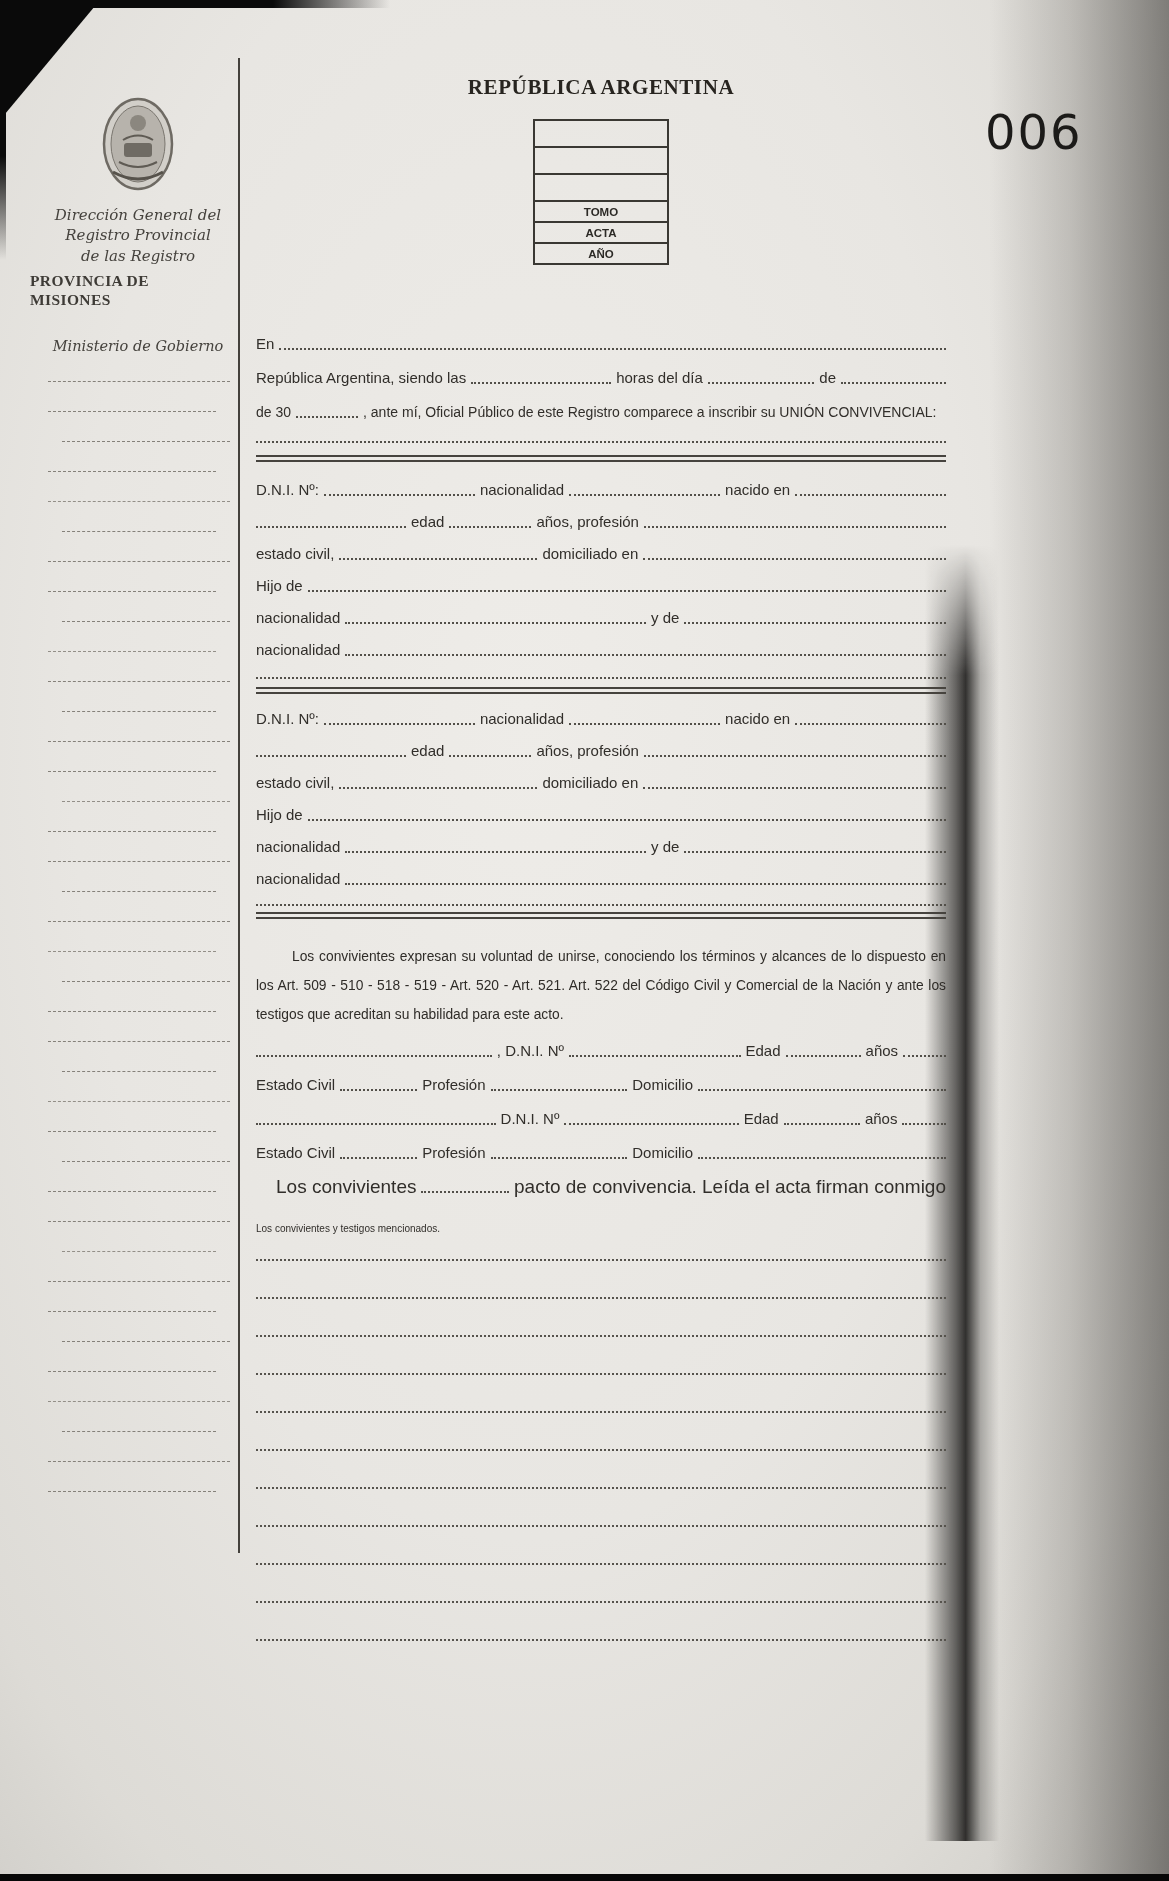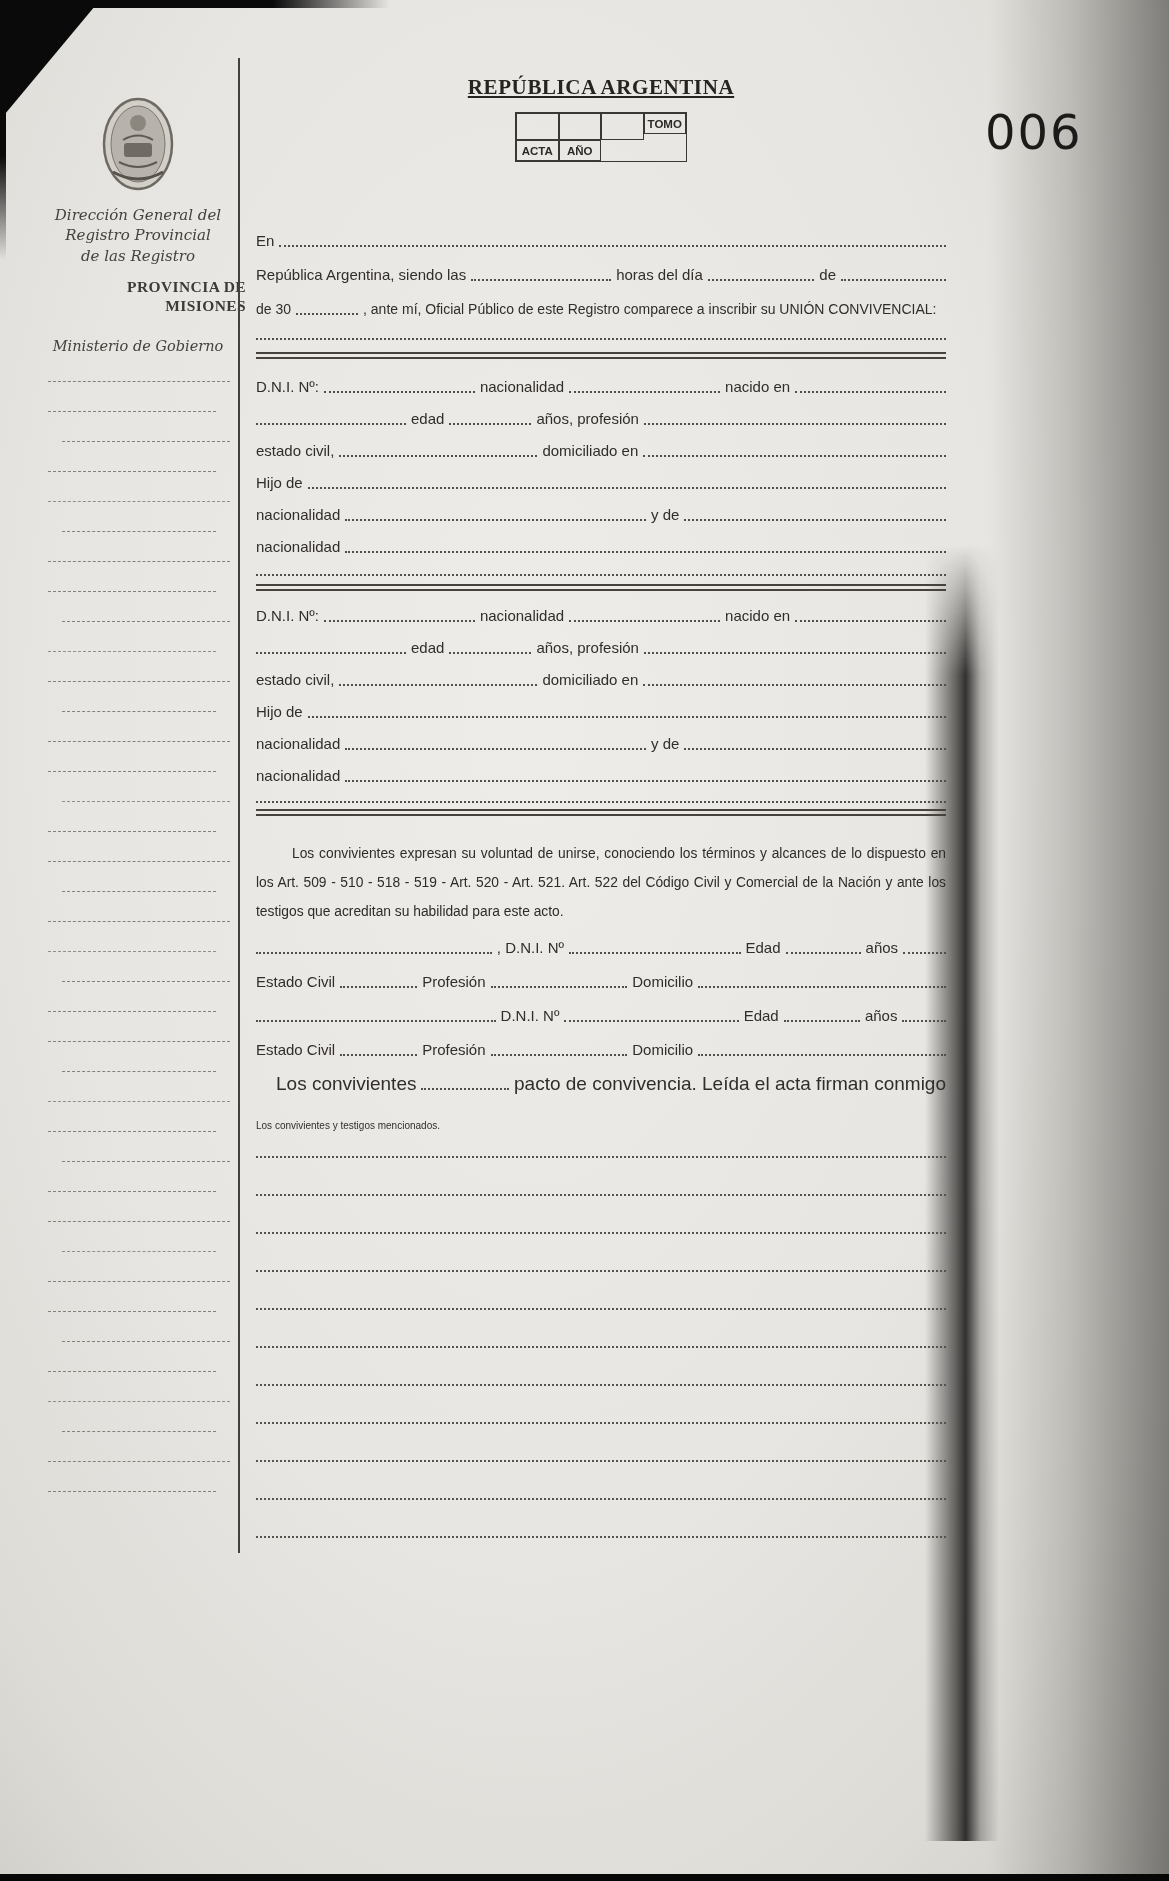--- a/index.html
+++ b/index.html
@@ -33,41 +33,41 @@
   #footer-bar { position:absolute; left:150px; right:0; top:1832px; height:44px;
     background:#f7f6f3; display:flex; align-items:center; padding-left:182px; }
   #footer-code { font-family:"DejaVu Sans", sans-serif; font-size:33px; letter-spacing:2px;
     color:#121212; font-weight:400; }
 
   
   .seal-wrap { position:absolute; left:40px; top:96px; width:196px; text-align:center; }
   .office { position:absolute; left:30px; top:205px; width:216px; text-align:center;
     font-family:"DejaVu Serif", serif; font-style:italic; font-size:15px; line-height:1.35;
     color:#45423d; }
-  .province { position:absolute; left:30px; top:277px; width:216px; text-align:right;
+  .province { position:absolute; left:30px; top:271px; width:216px; text-align:left;
     font-family:"Liberation Serif", serif; font-weight:600; font-size:15.5px; line-height:1.25;
     letter-spacing:0.4px; color:#3e3b36; }
   .ministry { position:absolute; left:30px; top:338px; width:216px; text-align:center;
     font-family:"DejaVu Serif", serif; font-style:italic; font-size:14.5px; color:#45423d; }
   .margin-lines { position:absolute; left:48px; top:380px; width:182px; }
   .mline { height:2px; border-bottom:1.5px dashed #85817a; margin-bottom:28px; }
   .mline:nth-child(even) { margin-right:14px; }
   .mline:nth-child(3n) { margin-left:14px; }
   .mline:nth-child(5n) { border-bottom-color:#938f88; }
 
   
   #col-divider { position:absolute; left:238px; top:58px; width:2px; height:1495px;
     background:#44413c; }
 
   
   .body-col { position:absolute; left:256px; top:60px; width:690px; color:#312e2a; }
   .doc-title { margin-top:15px; text-align:center; font-family:"Liberation Serif", serif;
-    font-weight:700; font-size:21px; letter-spacing:0.6px; color:#27241f;text-decoration:underline; }
-  .regbox { margin:12px auto 0; width:172px; display:grid;
-    grid-template-columns:1fr 1fr 1fr 1fr; border:1.5px solid #3a3833; }
+    font-weight:700; font-size:21px; letter-spacing:0.6px; color:#27241f; }
+  .regbox { margin:19px auto 0; width:136px; display:grid;
+    grid-template-columns:1fr; border:1.5px solid #3a3833; }
   .regbox .cell { border:1px solid #3a3833; height:27px; }
   .regbox .cap { height:21px; font-size:11.5px; font-weight:700; text-align:center;
     line-height:20px; color:#2c2a26; }
   #folio { position:absolute; left:985px; top:104px; font-family:"DejaVu Sans", sans-serif;
     font-size:48px; letter-spacing:2px; color:#1c1b19; }
 
   .fline { display:flex; align-items:flex-end; height:20px; font-size:15px; }
   .fline .lbl { white-space:nowrap; line-height:18px;text-align:right; }
   .fill { flex:1 1 30px; border-bottom:2px dotted #524f49; margin:0 5px 3px 5px; min-width:14px; }
   .fill:first-child { margin-left:0; }

